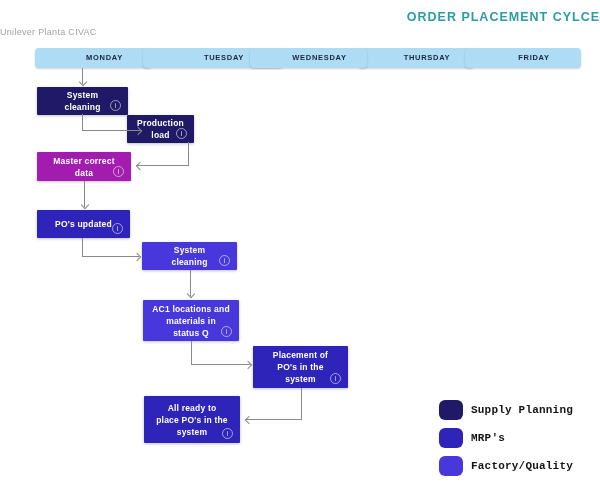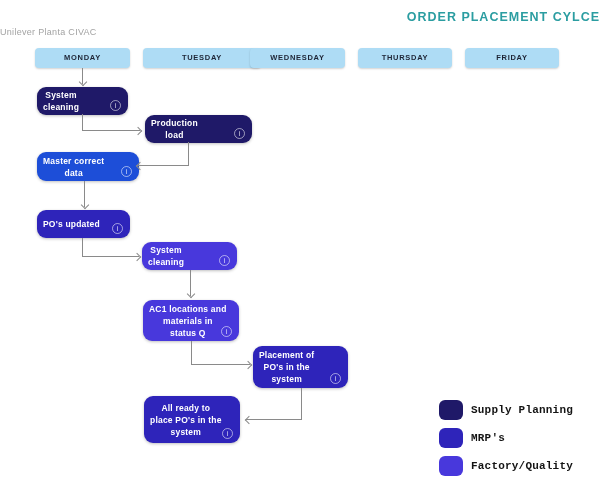--- a/index.html
+++ b/index.html
@@ -6,24 +6,24 @@
   body{width:600px;height:500px;font-family:"Liberation Sans",sans-serif;}
   #canvas{position:relative;width:600px;height:500px;background:#ffffff;overflow:hidden;}
 
   .title{position:absolute;top:10px;left:0;width:100%;text-align:right;
          font-size:12.5px;font-weight:bold;letter-spacing:1px;color:#2b9da1;}
   .subtitle{position:absolute;top:27px;left:0;width:100%;text-align:left;
          font-size:9px;color:#a3a3a3;letter-spacing:.3px;}
 
   .day{position:absolute;top:48px;height:20px;border-radius:4px;text-align:center;
        line-height:20px;font-size:7.5px;font-weight:bold;letter-spacing:.7px;
-       color:#1d2435;box-shadow:0 1px 2px rgba(0,0,0,.18);}
+       color:#1d2435;box-shadow:0 1px 2px rgba(0,0,0,.18);padding-left:22px;}
 
-  .node{position:absolute;border-radius:9px;display:flex;align-items:center;
-        justify-content:flex-start;box-shadow:0 1px 3px rgba(0,0,0,.25);}
+  .node{position:absolute;border-radius:1px;display:flex;align-items:center;
+        justify-content:center;box-shadow:0 1px 3px rgba(0,0,0,.25);}
   .node-text{white-space:pre-line;text-align:center;color:#ffffff;font-weight:bold;
         font-size:8.5px;line-height:12px;letter-spacing:.2px;padding:2px 6px;}
   .info-icon{position:absolute;right:7px;bottom:4px;width:11px;height:11px;
         border:1px solid rgba(255,255,255,.55);border-radius:50%;
         display:flex;align-items:center;justify-content:center;
         font-size:7px;color:rgba(255,255,255,.85);box-sizing:border-box;}
 
   .arrow-seg{position:absolute;background:#8a8a8a;}
   .head{position:absolute;width:5px;height:5px;border:0 solid #8a8a8a;transform:rotate(45deg);}
   .head-down{border-right-width:1px;border-bottom-width:1px;}
@@ -47,26 +47,26 @@
   <div class="day" style="left: 143px; width: 118px; background: rgb(174, 220, 245);">TUESDAY</div>
   <div class="day" style="left: 358px; width: 94px; background: rgb(174, 220, 245);">THURSDAY</div>
   <div class="day" style="left: 250px; width: 95px; background: rgb(174, 220, 245);">WEDNESDAY</div>
   <div class="day" style="left: 465px; width: 94px; background: rgb(174, 220, 245);">FRIDAY</div>
 
   <div class="node" style="left: 37px; top: 87px; width: 91px; height: 28px; background: rgb(31, 25, 104);">
     <span class="node-text">System
 cleaning</span>
     <span class="info-icon">i</span>
   </div>
-  <div class="node" style="left: 145px; top: 115px; width: 107px; height: 28px; background: rgb(31, 25, 104);">
+  <div class="node" style="left: 127px; top: 115px; width: 67px; height: 28px; background: rgb(31, 25, 104);">
     <span class="node-text">Production
 load</span>
     <span class="info-icon">i</span>
   </div>
-  <div class="node" style="left: 37px; top: 152px; width: 102px; height: 29px; background: #1d4ed8;">
+  <div class="node" style="left: 37px; top: 152px; width: 94px; height: 29px; background: #a21caf;">
     <span class="node-text">Master correct
 data</span>
     <span class="info-icon">i</span>
   </div>
   <div class="node" style="left: 37px; top: 210px; width: 93px; height: 28px; background: rgb(46, 36, 186);">
     <span class="node-text">PO's updated</span>
     <span class="info-icon">i</span>
   </div>
   <div class="node" style="left: 142px; top: 242px; width: 95px; height: 28px; background: rgb(72, 56, 220);">
     <span class="node-text">System

